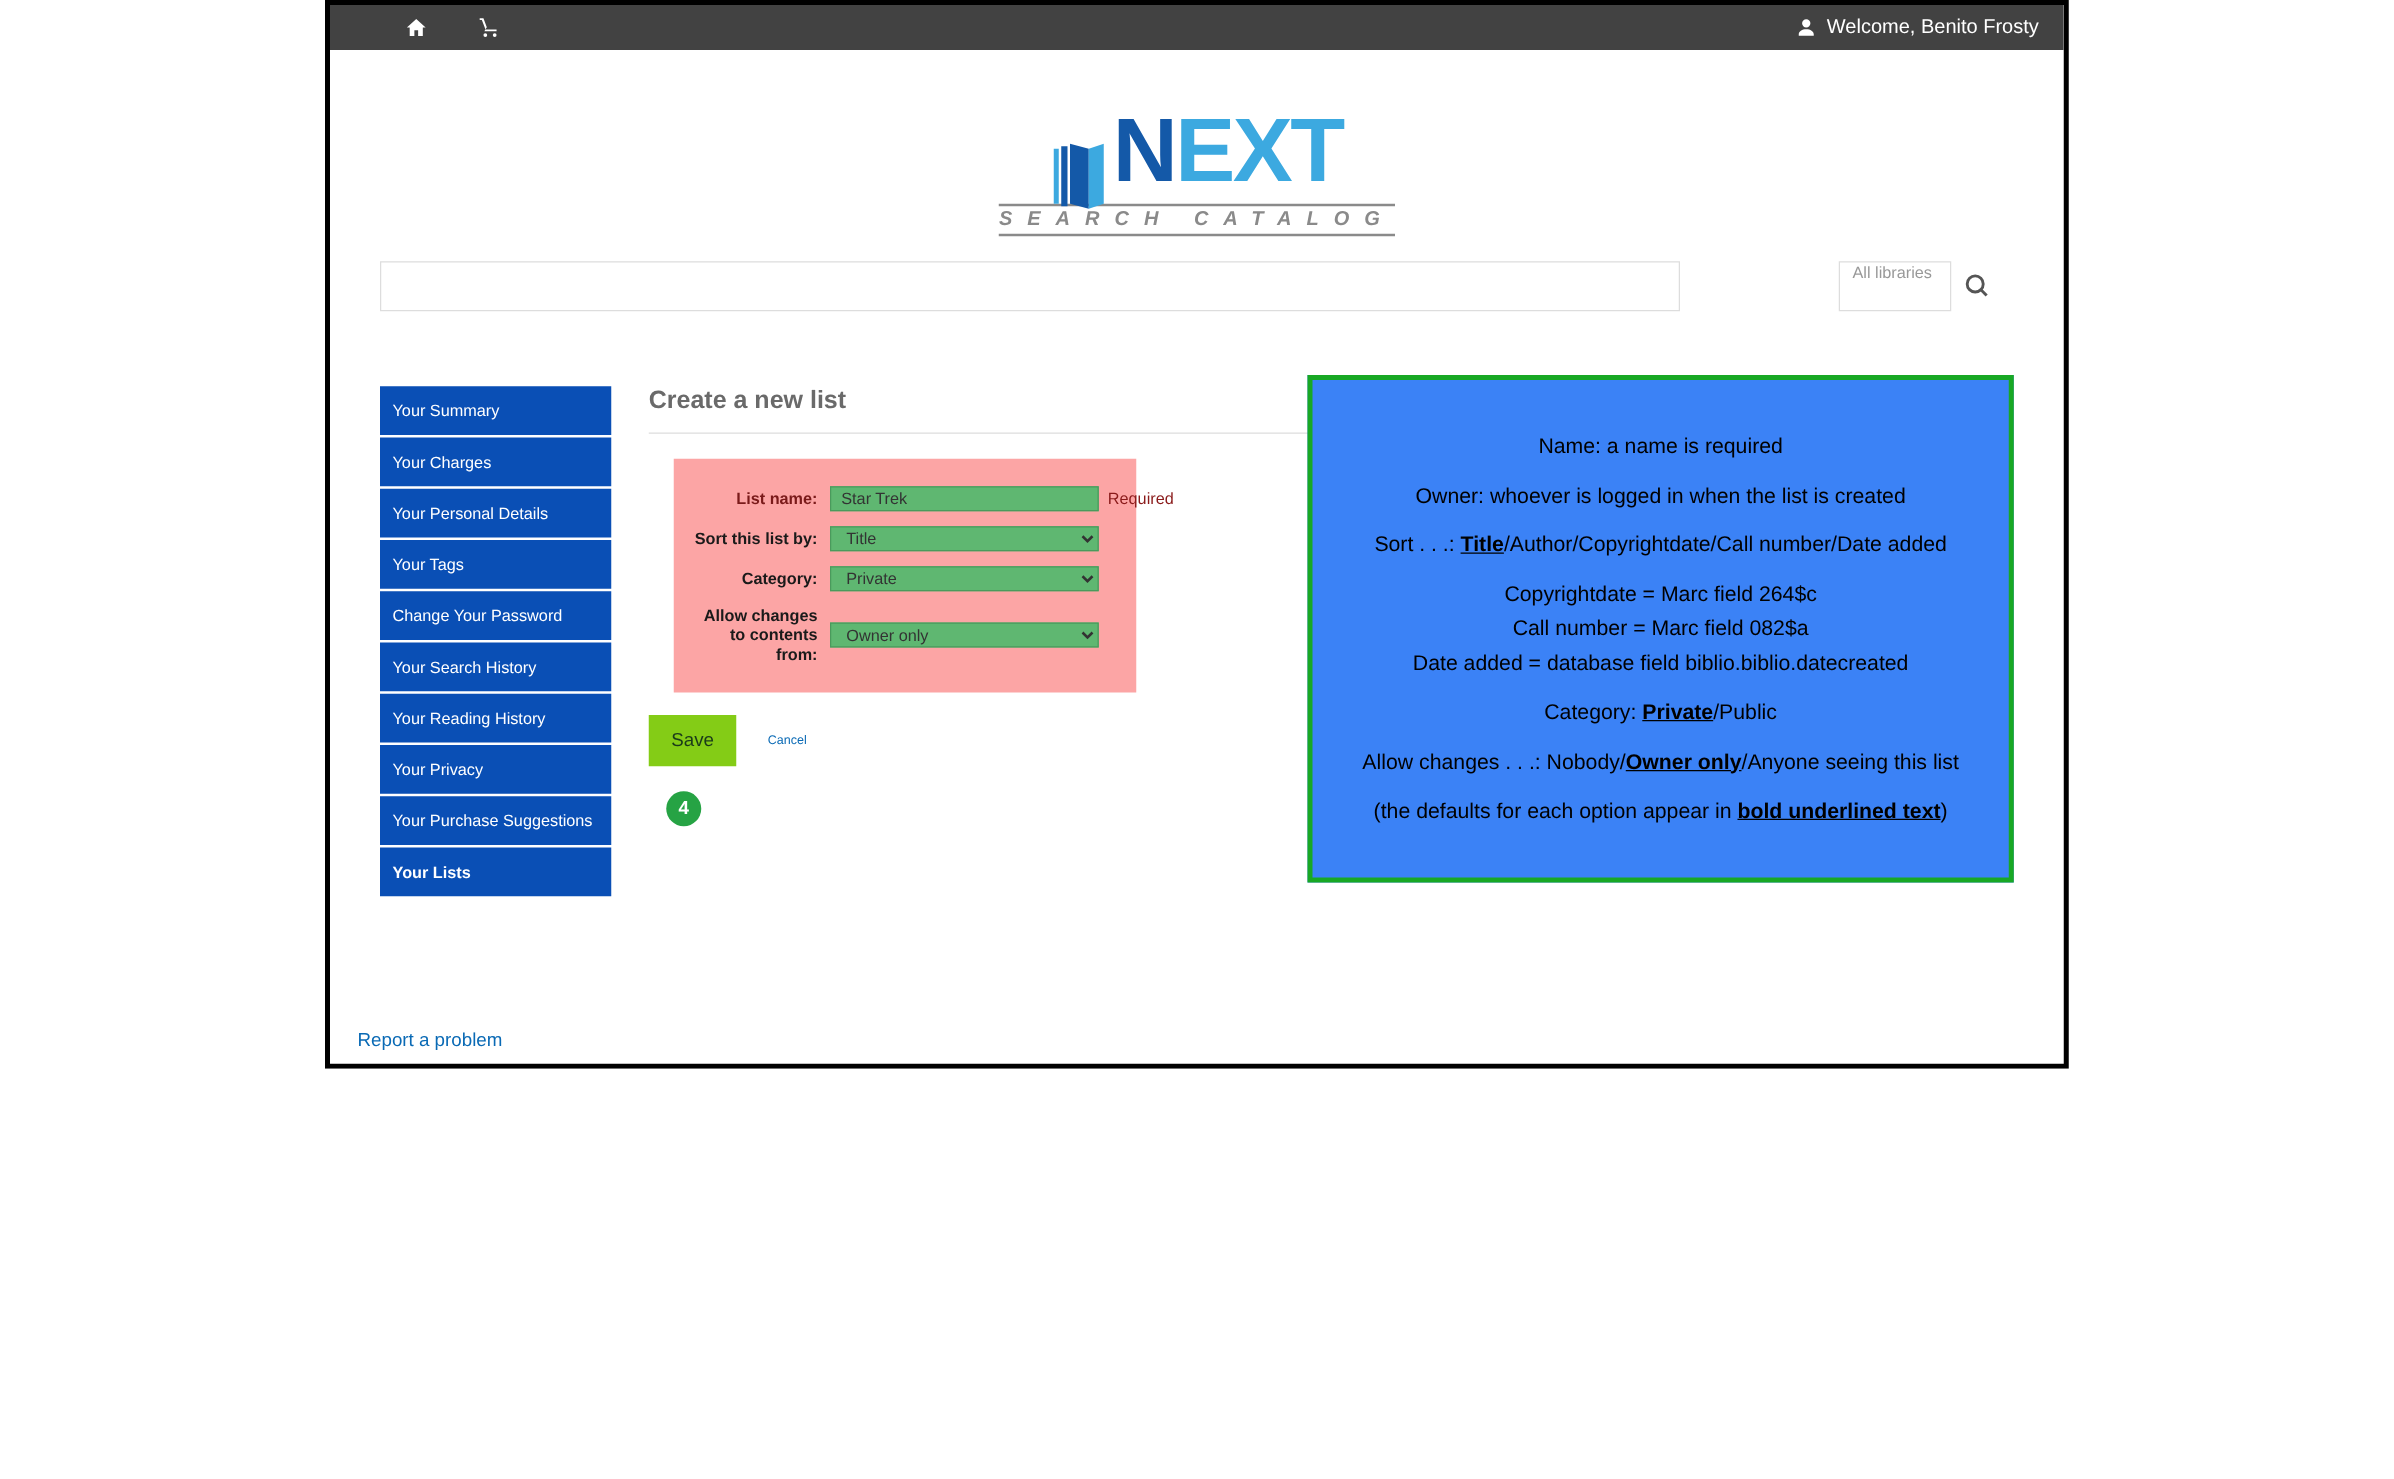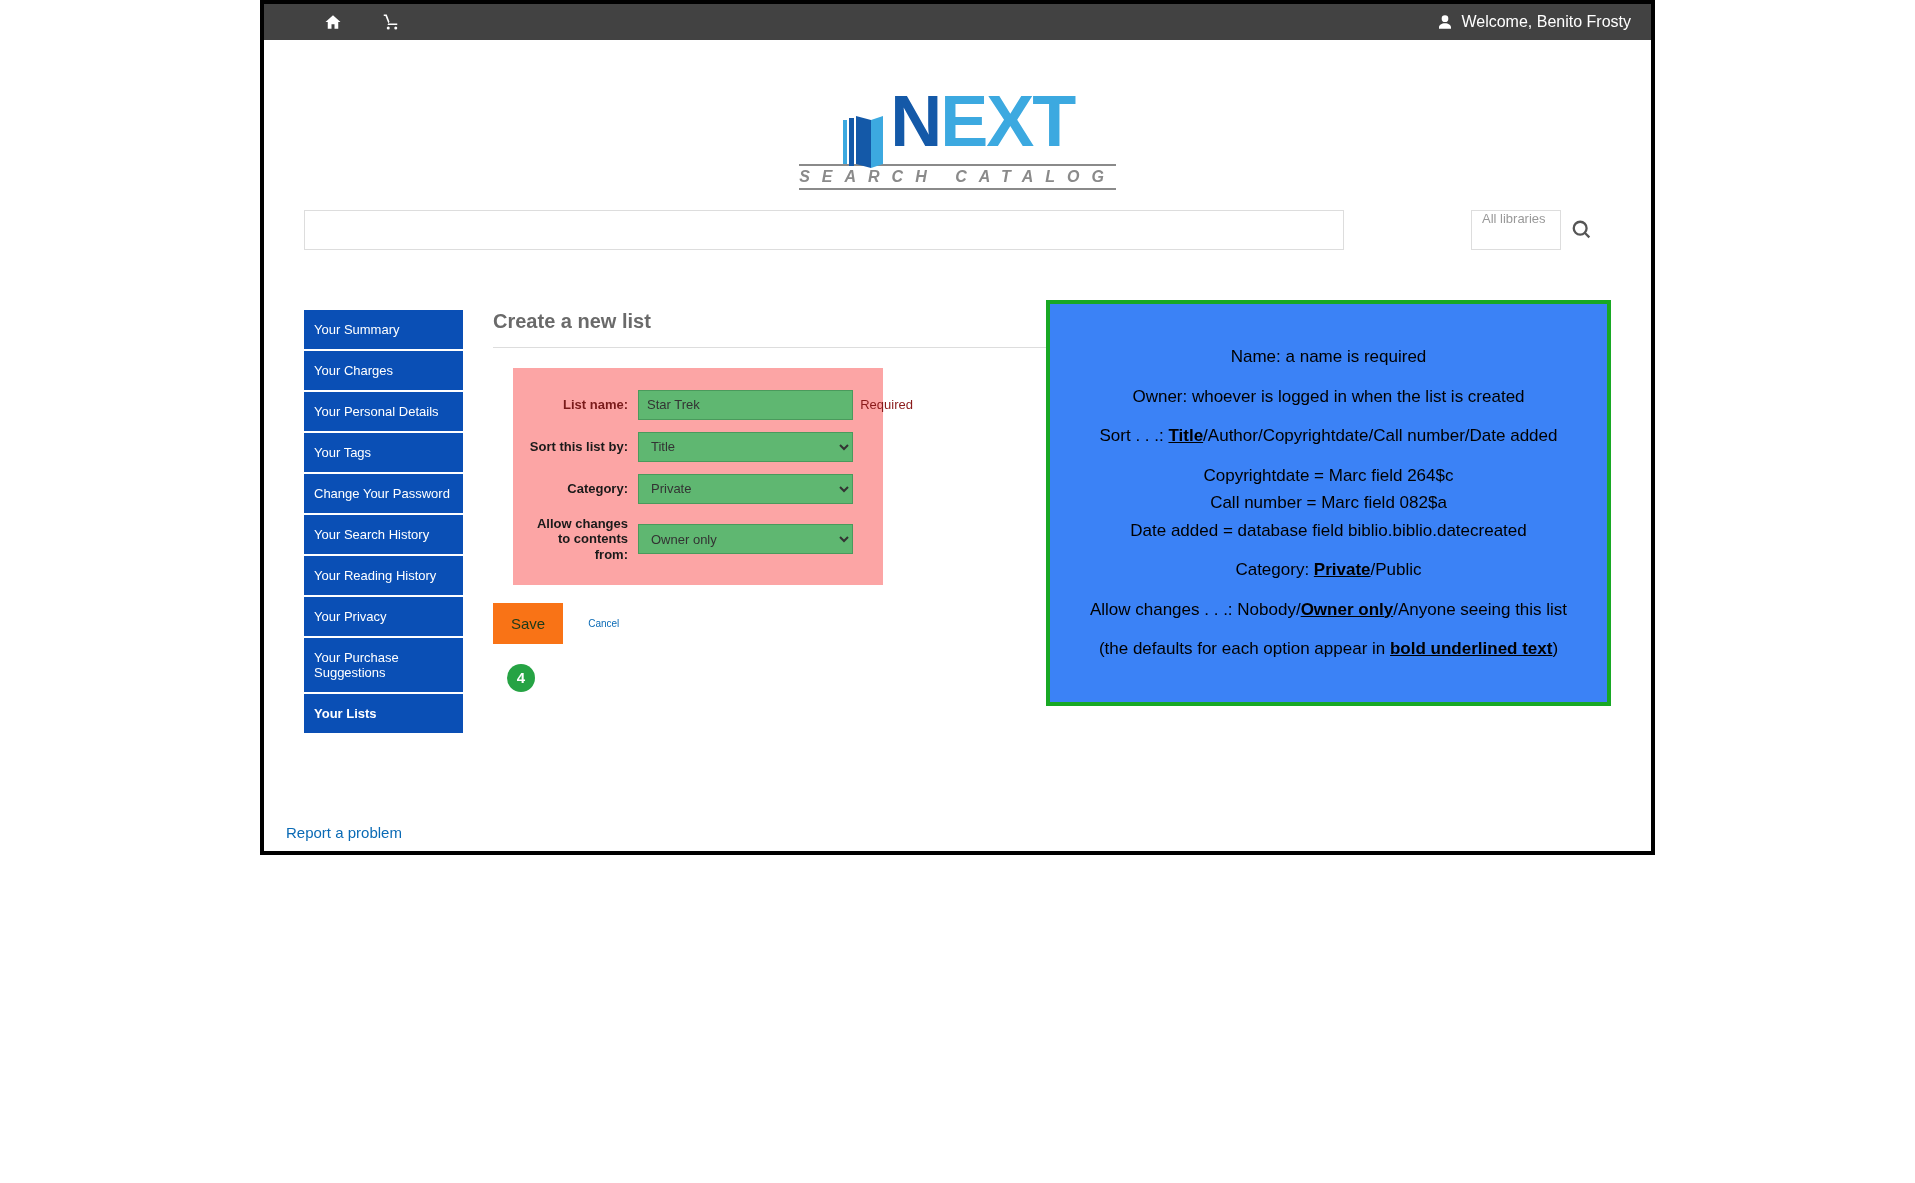--- a/index.html
+++ b/index.html
@@ -14,34 +14,34 @@
 .logo-text { font-size: 72px; font-weight: 900; letter-spacing: -2px; }
 .logo-n { color: #1459a8; }
 .logo-ext { color: #3ca9e0; }
 .logo-sub { font-size: 16px; letter-spacing: 12px; color: #8a8a8a; font-style: italic; font-weight: 600; border-top: 2px solid #8a8a8a; border-bottom: 2px solid #8a8a8a; padding: 2px 0; margin-top: -8px; display: block; }
 .logo-book { display: inline-block; width: 50px; height: 60px; position: relative; vertical-align: middle; margin-right: -5px; }
 .search-row { display: flex; padding: 0 40px; gap: 10px; align-items: center; margin-bottom: 10px; }
 .search-input { flex: 1; height: 40px; border: 1px solid #ddd; padding: 0 10px; max-width: 1040px; }
 .lib-select { width: 90px; height: 40px; border: 1px solid #ddd; color: #999; font-size: 13px; padding: 0 10px; background: #fff; margin-left: auto; }
 .search-btn { width: 40px; height: 40px; border: none; background: none; cursor: pointer; color: #555; font-size: 22px; }
 .content { display: flex; padding: 0 40px; gap: 30px; margin-top: 60px; }
-.sidebar { width: 159px; }
+.sidebar { width: 185px; }
 .nav-item { background: #0a4fb5; color: #fff; padding: 12px 10px; margin-bottom: 2px; font-size: 13px; cursor: pointer; }
 .nav-item.active { font-weight: bold; }
 .main { flex: 1; }
 .page-title { color: #6a6a6a; font-size: 20px; font-weight: 600; border-bottom: 1px solid #ddd; padding-bottom: 14px; margin-bottom: 20px; }
 .form-box { background: #fca5a5; padding: 10px 30px 10px 10px; width: 370px; margin-left: 20px; }
 .form-row { display: flex; align-items: center; margin: 12px 0; position: relative; }
 .form-label { width: 115px; text-align: right; padding-right: 10px; font-weight: bold; font-size: 13px; color: #1a1a1a; }
 .form-label.req { color: #7a1a1a; }
-.form-row input, .form-row select { flex: 1; height: 30px; border: 1px solid #4a9a5c; background: #5fb771; padding: 0 8px; font-size: 13px; color: #333; }
+.form-row input, .form-row select { flex: 1; height: 20px; border: 1px solid #4a9a5c; background: #5fb771; padding: 0 8px; font-size: 13px; color: #333; }
 .required-txt { position: absolute; right: -60px; color: #8a1a1a; font-size: 13px; }
 .form-row.multiline .form-label { line-height: 1.2; }
 .actions { margin-top: 18px; display: flex; gap: 25px; align-items: center; }
-.save-btn { background: #f97316; border: none; padding: 12px 18px; font-size: 15px; color: #1a3a1a; cursor: pointer; }
+.save-btn { background: #84cc16; border: none; padding: 12px 18px; font-size: 15px; color: #1a3a1a; cursor: pointer; }
 .cancel-link { color: #0a6ab5; font-size: 10px; cursor: pointer; }
 .step-badge { width: 28px; height: 28px; border-radius: 50%; background: #26a344; color: #fff; display: flex; align-items: center; justify-content: center; font-size: 15px; font-weight: 600; margin-top: 20px; margin-left: 14px; }
 .footer-link { position: absolute; bottom: 10px; left: 22px; color: #0a6ab5; font-size: 15px; cursor: pointer; }
 .info-box { position: absolute; top: 296px; right: 40px; width: 565px; border: 4px solid #18a824; padding: 26px 20px; font-size: 17px; text-align: center; line-height: 1.5; background: #3b82f6; }
 .info-box p { margin: 14px 0; }
 .info-box .ub { font-weight: bold; text-decoration: underline; }
 .info-box .tight { margin: 2px 0; }
 svg { display: block; }
 </style>
 </head>

